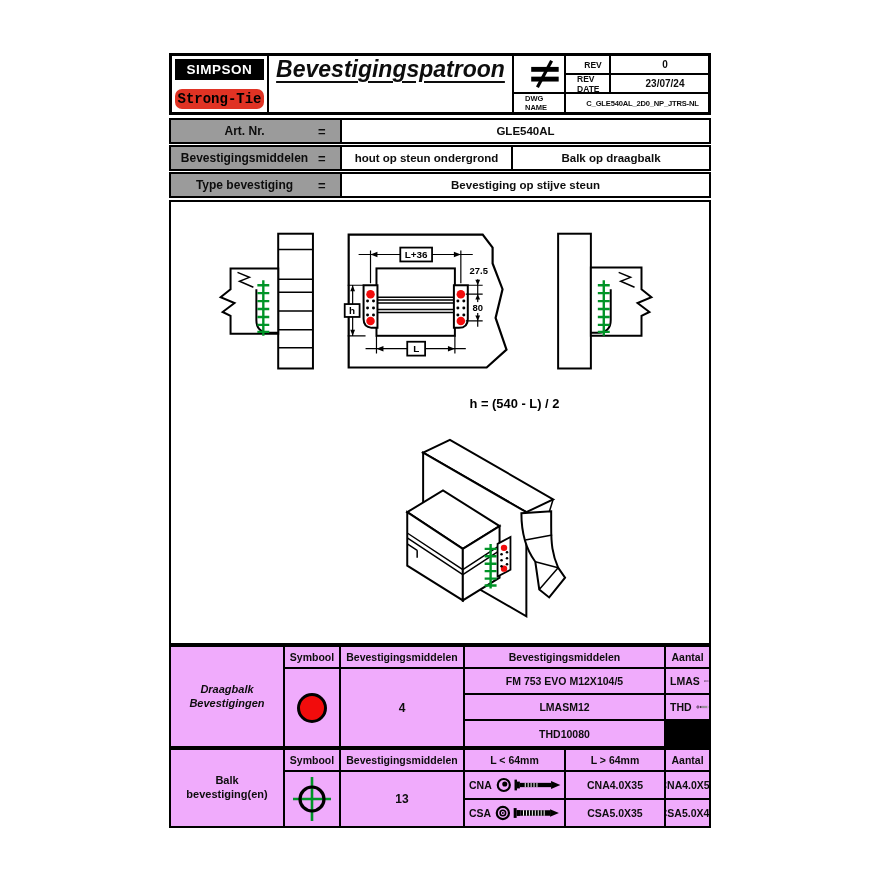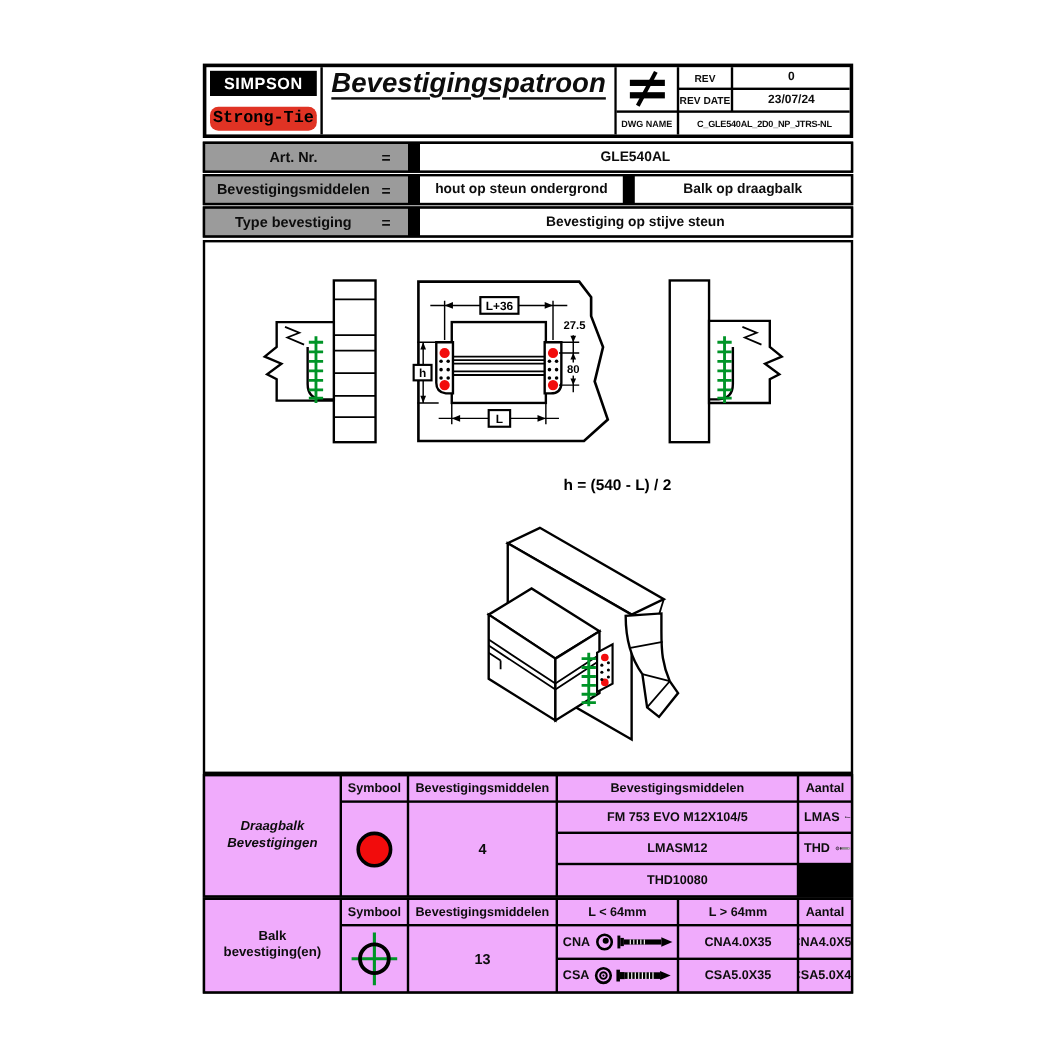--- a/index.html
+++ b/index.html
@@ -11,29 +11,29 @@
   #sheet{position:absolute;left:169px;top:53px;width:542px;height:775px;}
 
   
   .hdr{display:flex;height:62px;border:3px solid #000;background:#fff;}
   .logo-cell{width:97px;border-right:2px solid #000;padding:4px 3px;display:flex;flex-direction:column;gap:9px;justify-content:center;}
   .logo-top{background:#000;color:#fff;font-weight:bold;font-size:13.5px;letter-spacing:.5px;text-align:center;padding:3px 0;}
   .logo-bot{background:var(--brand);color:#000000;font-weight:bold;font-size:14px;font-family:Liberation Mono, monospace;text-align:center;padding:2px 0;border-radius:7px;}
   .title-cell{flex:1;border-right:2px solid #000;display:flex;justify-content:center;font-style:italic;}
   .sheet-title{font-size:23px;font-weight:bold;text-decoration:underline;text-underline-offset:4px;}
   .rev-grid{width:194px;display:grid;grid-template-columns:50px 43px 1fr;grid-template-rows:17px 17px 1fr;gap:2px;background:#000;}
-  .rev-grid>div{background:#fff;display:flex;align-items:center;justify-content:center;font-weight:bold;overflow:hidden;}
+  .rev-grid>div{background:#fff;display:flex;align-items:center;justify-content:center;font-weight:bold;overflow:hidden;padding-left:11px;}
   .neq-cell{grid-row:1/3;grid-column:1;}
   .rev-lbl{font-size:8.5px;} .rev-val{font-size:10px;}
   .dwg-lbl{grid-row:3;grid-column:1;font-size:7.5px;}
   .dwg-val{grid-row:3;grid-column:2/4;font-size:7.6px;letter-spacing:-.2px;}
 
   
   .info{margin-top:3px;}
-  .irow{display:flex;background:#000;border:2px solid #000;gap:10px;height:26px;margin-bottom:1px;}
+  .irow{display:flex;background:#000;border:2px solid #000;gap:2px;height:26px;margin-bottom:1px;}
   .irow .lblc{width:169px;background:var(--gray);display:flex;align-items:center;font-weight:bold;font-size:12px;}
   .irow .lblc .lbl{flex:1;text-align:center;}
   .irow .lblc .eq{width:22px;font-size:13px;text-align:left;}
   .irow .valc{background:#fff;display:flex;align-items:center;justify-content:center;font-weight:bold;font-size:11.5px;}
   .grow{flex:1;}
   .w169{width:169px;} .wrest{flex:1;}
 
   
   .draw{margin-top:2px;height:445px;border:2px solid #000;background:#fff;}
 

